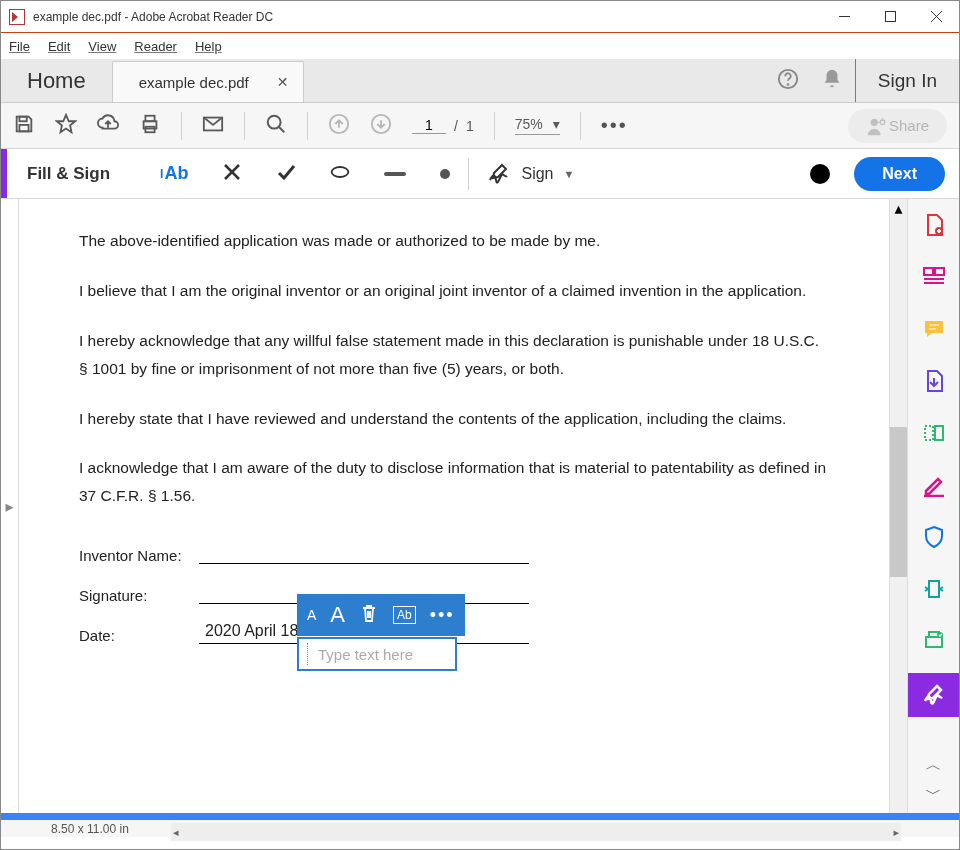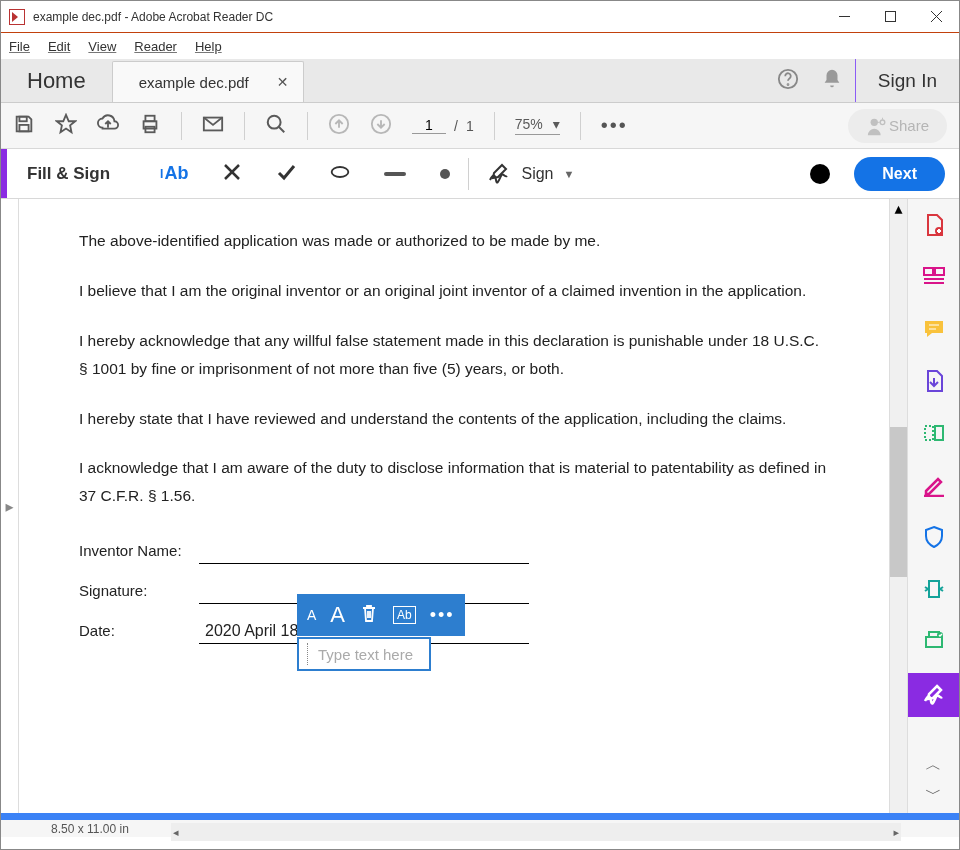--- a/index.html
+++ b/index.html
@@ -41,30 +41,30 @@
 .fillsign .sign{display:flex;align-items:center;gap:10px;font-size:16px;color:#333}
 .fillsign .rightside{margin-left:auto;display:flex;align-items:center;gap:24px;padding-right:14px}
 .fillsign .swatch{width:20px;height:20px;background:#000;border-radius:50%}
 .fillsign .nextbtn{background:#1473e6;color:#fff;border-radius:20px;padding:8px 28px;font-size:16px;font-weight:600}
 .fillsign .closebtn{border:2px solid #333;border-radius:20px;padding:6px 26px;font-size:16px;font-weight:600;color:#333;background:#fff}
 .content{display:flex;height:614px}
 .expand{width:18px;border-right:1px solid #ddd;display:flex;align-items:center;justify-content:center;color:#888}
 .docarea{flex:1;position:relative;background:#fafafa;overflow:hidden}
 .page{background:#fff;margin:0 auto;padding:28px 60px 40px 60px;width:100%;height:100%;font-family:Arial,sans-serif;color:#222}
 .page p{font-size:15.5px;line-height:1.8;margin-bottom:22px}
-.formrow{display:flex;align-items:flex-start;margin-bottom:18px}
+.formrow{display:flex;align-items:flex-end;margin-bottom:18px}
 .formrow .flabel{font-size:15px;width:120px}
 .formrow .fline{border-bottom:1.5px solid #000;flex:0 0 330px;height:22px;font-size:16px;padding-left:6px}
 .textpopup{position:absolute;left:296px;top:593px;background:#2d7ecf;display:flex;align-items:center;height:42px;padding:0 10px;gap:14px;color:#fff}
 .textpopup .smA{font-size:14px}
 .textpopup .lgA{font-size:22px}
 .textpopup svg{width:20px;height:20px;stroke:#fff;fill:none}
 .textpopup .boxAb{border:1.5px solid #fff;padding:1px 3px;font-size:12px}
 .textpopup .pdots{font-size:18px;letter-spacing:2px}
-.textinput{position:absolute;left:296px;top:636px;border:2px solid #2d7ecf;width:134px;height:34px;background:#fff;display:flex;align-items:center}
+.textinput{position:absolute;left:296px;top:636px;border:2px solid #2d7ecf;width:160px;height:34px;background:#fff;display:flex;align-items:center}
 .textinput .cursor{border-left:1px dotted #888;height:22px;margin-left:8px}
 .textinput .ph{color:#aaa;font-size:15px;margin-left:10px}
 .vscroll{width:18px;background:#f0f0f0;border-left:1px solid #ddd;position:relative}
 .vscroll .up{position:absolute;top:0;width:100%;height:18px;display:flex;align-items:center;justify-content:center}
 .vscroll .thumb{position:absolute;top:228px;width:100%;height:150px;background:#c8c8c8}
 .rpanel{width:52px;background:#f6f6f6;border-left:1px solid #ddd;display:flex;flex-direction:column;align-items:center;padding-top:14px;gap:28px}
 .rpanel .ico{width:24px;height:24px;display:flex;align-items:center;justify-content:center}
 .rpanel .active{background:#8a2be2;width:100%;height:44px;display:flex;align-items:center;justify-content:center;margin-top:-8px}
 .rpanel .chevs{margin-top:auto;padding-bottom:8px;display:flex;flex-direction:column;gap:8px;color:#666}
 .statusbar{height:24px;background:#f6f6f6;border-top:7px solid #3b82f6;display:flex;align-items:center;font-size:12px;color:#555;padding-left:50px;position:relative}

